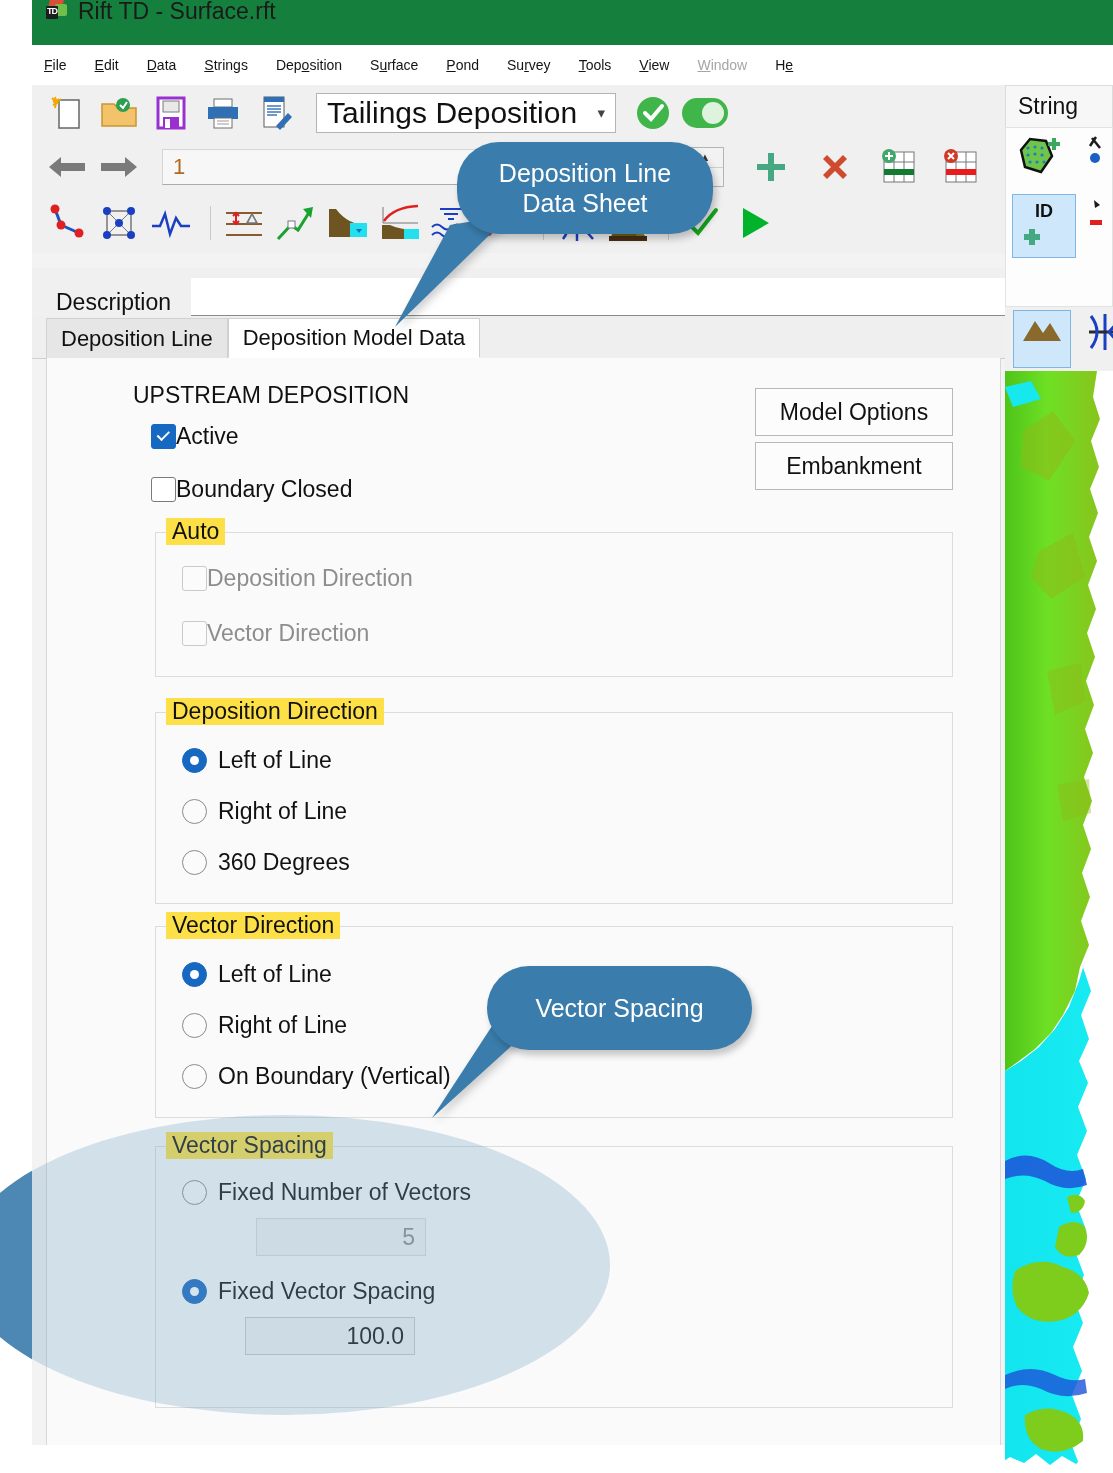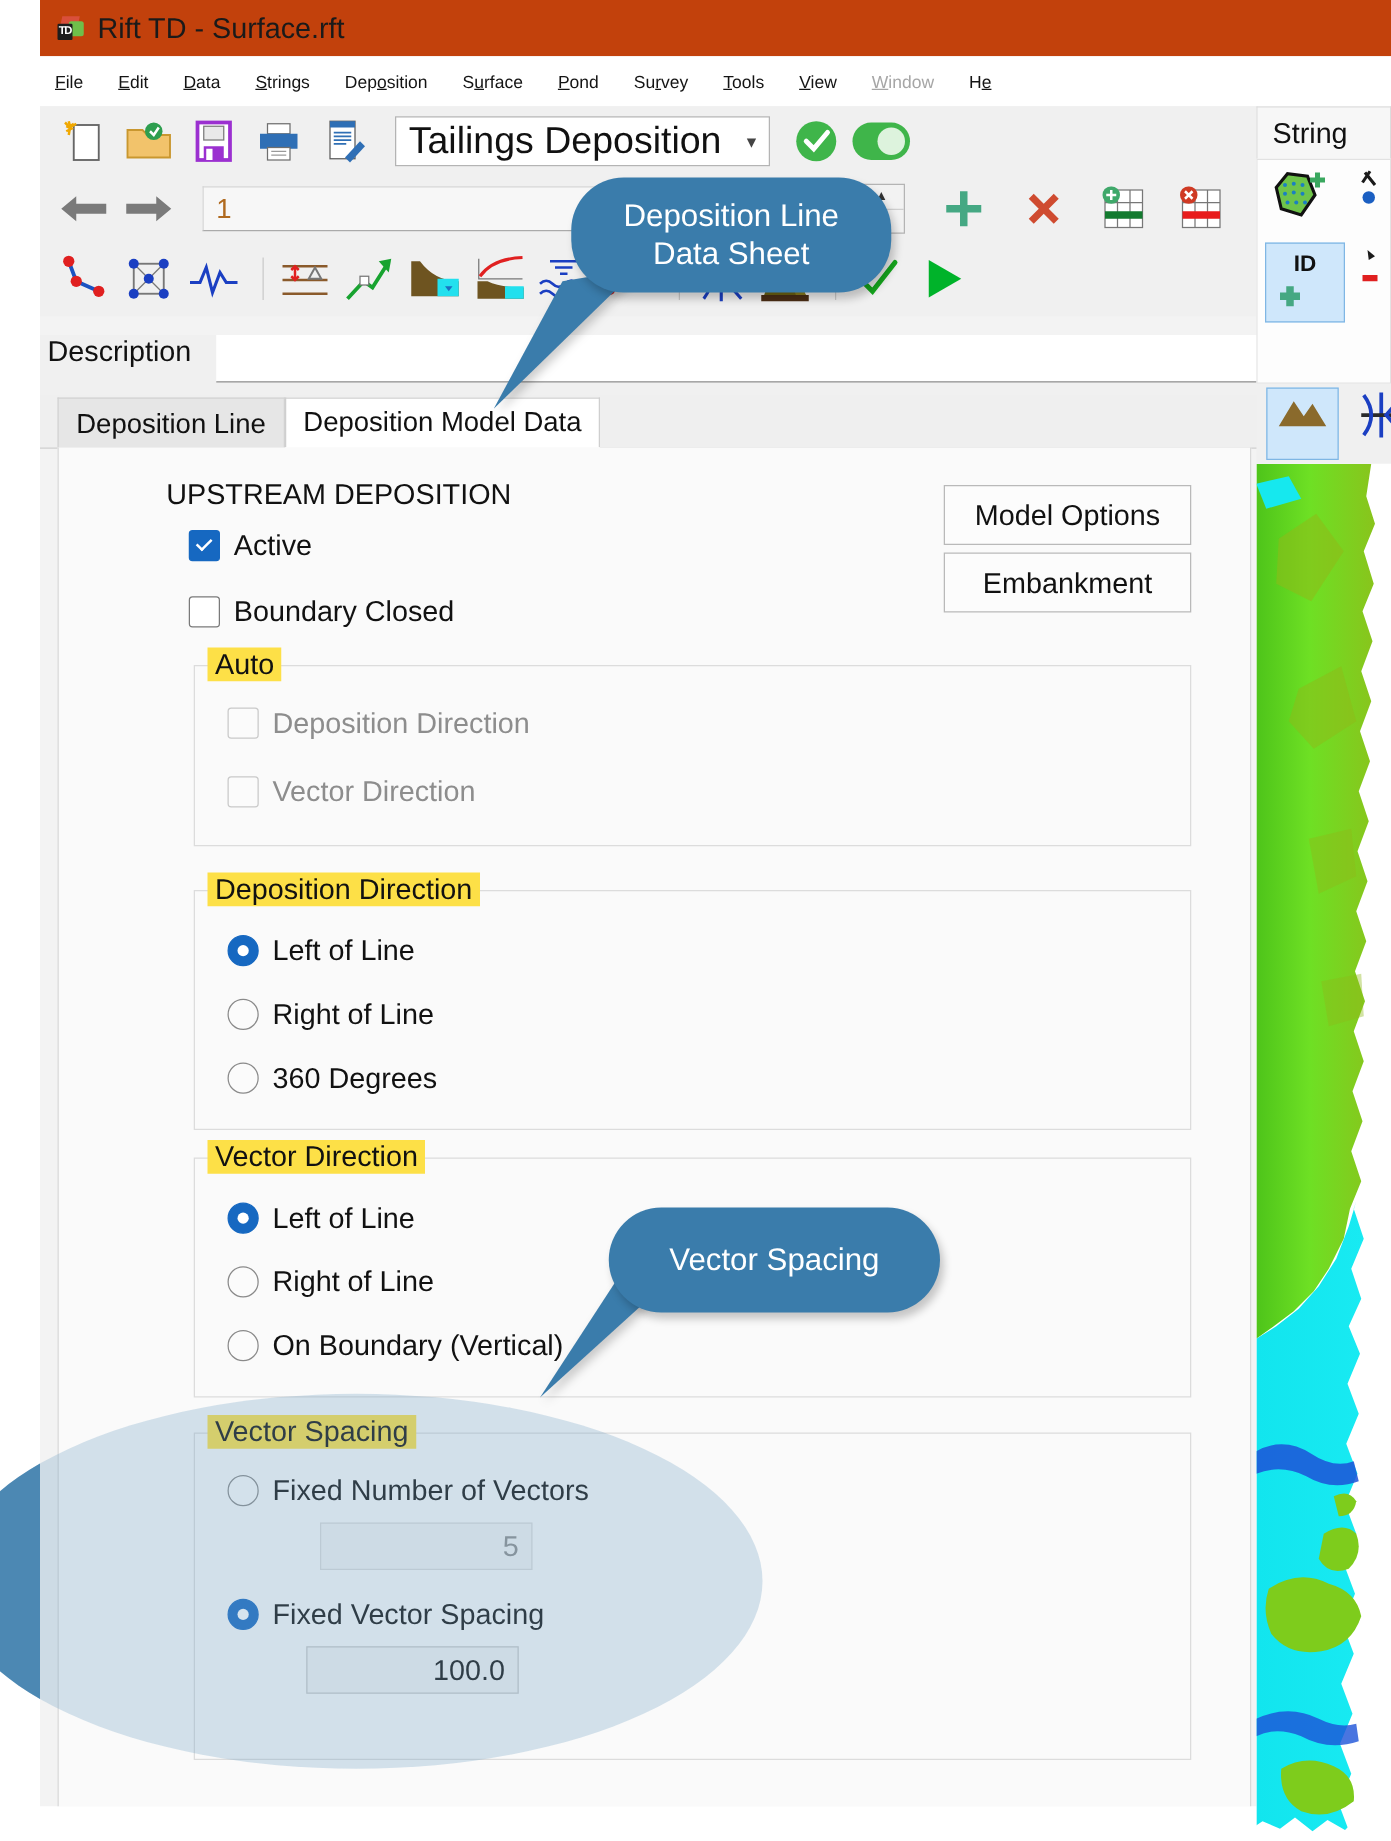--- a/index.html
+++ b/index.html
@@ -10,21 +10,21 @@
     -webkit-font-smoothing:antialiased;
   }
   
   #app-window{
     position:absolute;left:32px;top:0;width:1081px;height:1445px;
     background:#f3f3f3;overflow:hidden;
   }
   
   #title-bar{
     position:absolute;left:0;top:0;width:1081px;height:45px;
-    background:#c2410c;display:flex;align-items:center;
+    background:#15803d;display:flex;
   }
   #app-icon{
     width:22px;height:20px;margin-left:14px;margin-right:10px;position:relative;
   }
   #app-icon .ic-red{position:absolute;left:3px;top:0;width:14px;height:8px;background:#d94f3b;transform:skewX(-12deg);}
   #app-icon .ic-green{position:absolute;left:9px;top:4px;width:12px;height:12px;background:#6fbf4a;border-radius:2px;}
   #app-icon .ic-dark{position:absolute;left:0;top:6px;width:12px;height:13px;background:#1d1d1d;border-radius:1px;}
   #app-icon .ic-txt{position:absolute;left:1px;top:6px;font-size:9px;font-weight:bold;color:#fff;font-family:"Liberation Sans",sans-serif;letter-spacing:-1px;}
   #title-text{font-size:23px;color:#1a1a1a;line-height:1;}
 
@@ -74,21 +74,21 @@
     margin-left:14px;display:flex;align-items:center;padding-left:10px;box-sizing:border-box;
   }
   #index-field span{font-size:22px;color:#b06a1f;}
   #spinner{width:36px;height:38px;border:1px solid #b4b4b4;background:#f2f2f2;display:flex;flex-direction:column;margin-left:4px;}
   #spinner div{flex:1;display:flex;align-items:center;justify-content:center;font-size:11px;color:#333;}
   #spinner div:first-child{border-bottom:1px solid #cfcfcf;}
 
   
   #description-row{
     position:absolute;left:0;top:268px;width:1081px;height:48px;background:#f0f0f0;
-    display:flex;align-items:flex-start;padding-left:6px;box-sizing:border-box;
+    display:flex;align-items:flex-end;padding-left:24px;box-sizing:border-box;
   }
   #description-label{font-size:23px;color:#111;margin-right:20px;}
   #description-input{
     flex:1;height:38px;background:#fff;border:none;border-bottom:1px solid #8a8a8a;
     margin-right:15px;font-size:21px;padding-left:6px;box-sizing:border-box;font-family:"Liberation Sans",sans-serif;
   }
 
   
   #tab-strip{
     position:absolute;left:0;top:316px;width:1081px;height:43px;background:#efefef;
@@ -109,21 +109,21 @@
   }
 
   .section-title{font-size:23px;color:#111;margin:24px 0 0 86px;}
 
   .chk-row{display:flex;align-items:center;margin:14px 0 0 104px;}
   .chk-box{width:25px;height:25px;border:1.5px solid #7a7a7a;border-radius:3px;background:#fff;
            display:flex;align-items:center;justify-content:center;box-sizing:border-box;}
   .chk-box.checked{background:#1668c1;border-color:#1668c1;}
   .chk-box.checked::after{content:"";width:10px;height:5px;border-left:2.5px solid #fff;border-bottom:2.5px solid #fff;transform:rotate(-45deg) translate(1px,-2px);}
   .chk-box.dis{border-color:#c9c9c9;background:#fbfbfb;}
-  .chk-label{font-size:23px;color:#111;margin-left:11px;}
+  .chk-label{font-size:23px;color:#111;}
   .chk-label.dis{color:#8d8d8d;}
 
   .side-btn{
     position:absolute;width:198px;height:48px;background:#fcfcfc;border:1px solid #b9b9b9;
     font-size:23px;color:#111;display:flex;align-items:center;justify-content:center;
     box-sizing:border-box;
   }
   #btn-model-options{left:708px;top:30px;}
   #btn-embankment{left:708px;top:84px;}
 

